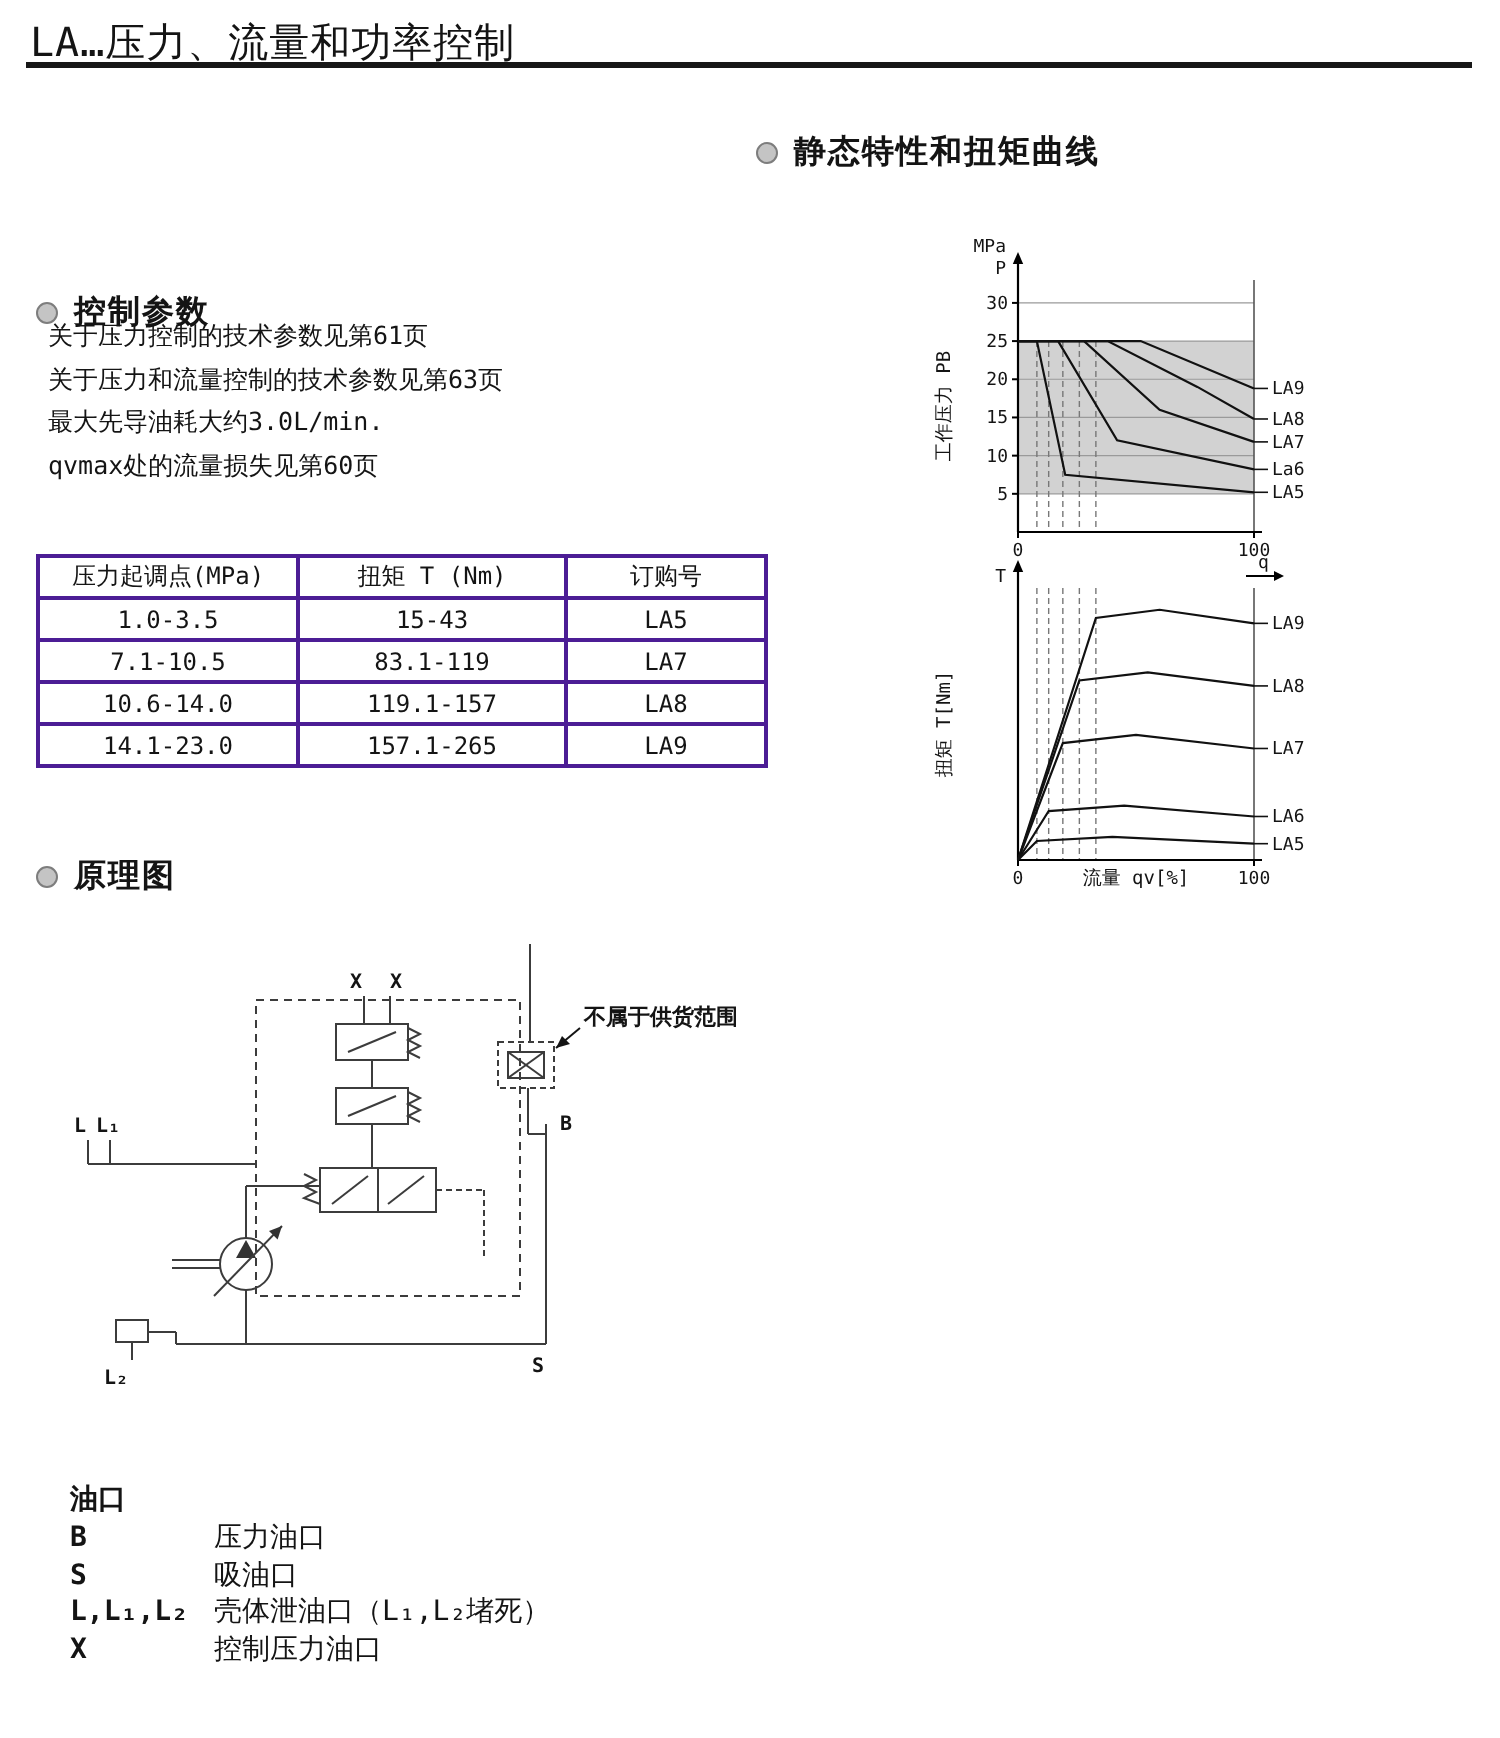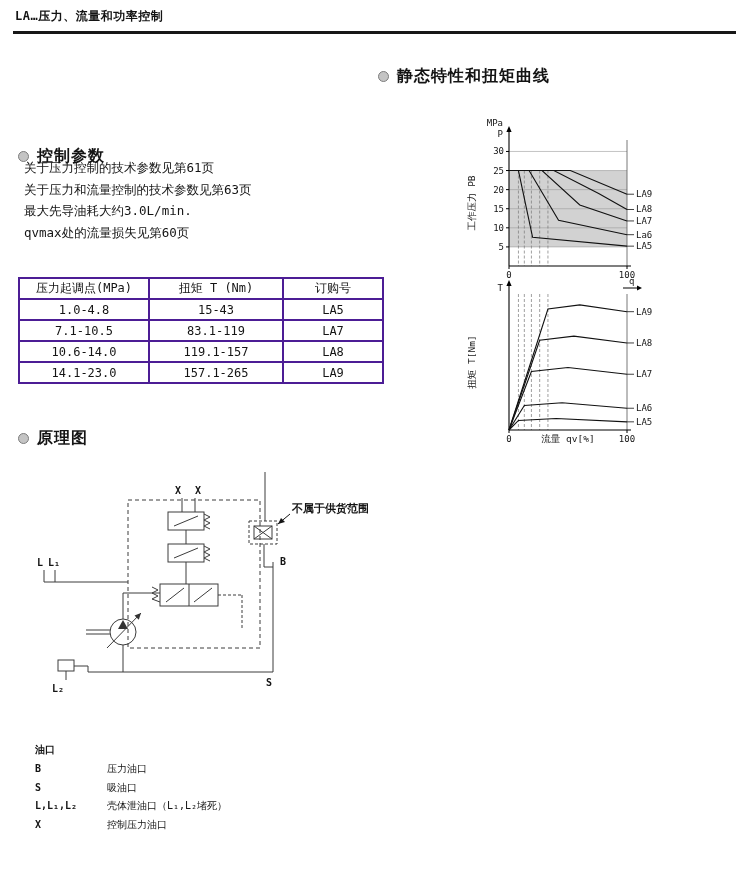--- a/index.html
+++ b/index.html
@@ -1,27 +1,27 @@
 <!DOCTYPE html>
 <html><head>
 <meta charset="utf-8">
 <style>
   html,body{margin:0;padding:0;background:#fff;}
   body{font-family:"DejaVu Sans Mono","DejaVu Sans","Liberation Sans",sans-serif;color:#141414;}
   .page{position:relative;width:750px;height:869px;background:#ffffff;overflow:hidden;}
   .abs{position:absolute;}
-  .title{font-size:12px;font-weight:bold;letter-spacing:.5px;white-space:nowrap;}
+  .title{font-size:20px;font-weight:normal;letter-spacing:.5px;white-space:nowrap;}
   .rule{background:#171717;height:2.5px;}
   .intro{font-size:12.5px;line-height:19px;text-align:justify;}
   .sec-head{display:flex;align-items:center;font-size:16px;font-weight:bold;letter-spacing:1px;}
   .bullet{width:9px;height:9px;border-radius:50%;background:#c4c4c4;border:1.5px solid #7d7d7d;box-sizing:content-box;margin-right:8px;flex:0 0 auto;}
   .notes div{font-size:12.5px;line-height:21.5px;white-space:nowrap;}
   table.params{border-collapse:collapse;font-size:12px;}
   .params th,.params td{border:2px solid #4c1d95;padding:1px 6px;height:17px;text-align:center;font-weight:normal;white-space:nowrap;}
-  .ports{font-size:10px;}
+  .ports{font-size:14px;}
   .ports .legend-head{font-weight:bold;line-height:20px;}
   .ports .prow{display:flex;line-height:18.5px;}
   .ports .code{width:72px;font-weight:bold;white-space:nowrap;}
   .ports .desc{white-space:nowrap;}
   svg text{font-family:"DejaVu Sans Mono","DejaVu Sans","Liberation Sans",sans-serif;fill:#141414;}
   .schem-label{font-size:10px;font-weight:bold;}
   .schem-note{font-size:11px;font-weight:bold;}
 </style>
 </head>
 <body>
@@ -46,21 +46,21 @@
   <table class="abs params" style="left:18px;top:277px;">
     <thead>
       <tr>
         <th style="width:116px;">压力起调点(MPa)</th>
         <th style="width:120px;">扭矩 T (Nm)</th>
         <th style="width:86px;">订购号</th>
       </tr>
     </thead>
     <tbody>
       <tr>
-        <td>1.0-4.8</td>
+        <td>1.0-3.5</td>
         <td>15-43</td>
         <td>LA5</td>
       </tr>
       <tr>
         <td>7.1-10.5</td>
         <td>83.1-119</td>
         <td>LA7</td>
       </tr>
       <tr>
         <td>10.6-14.0</td>

